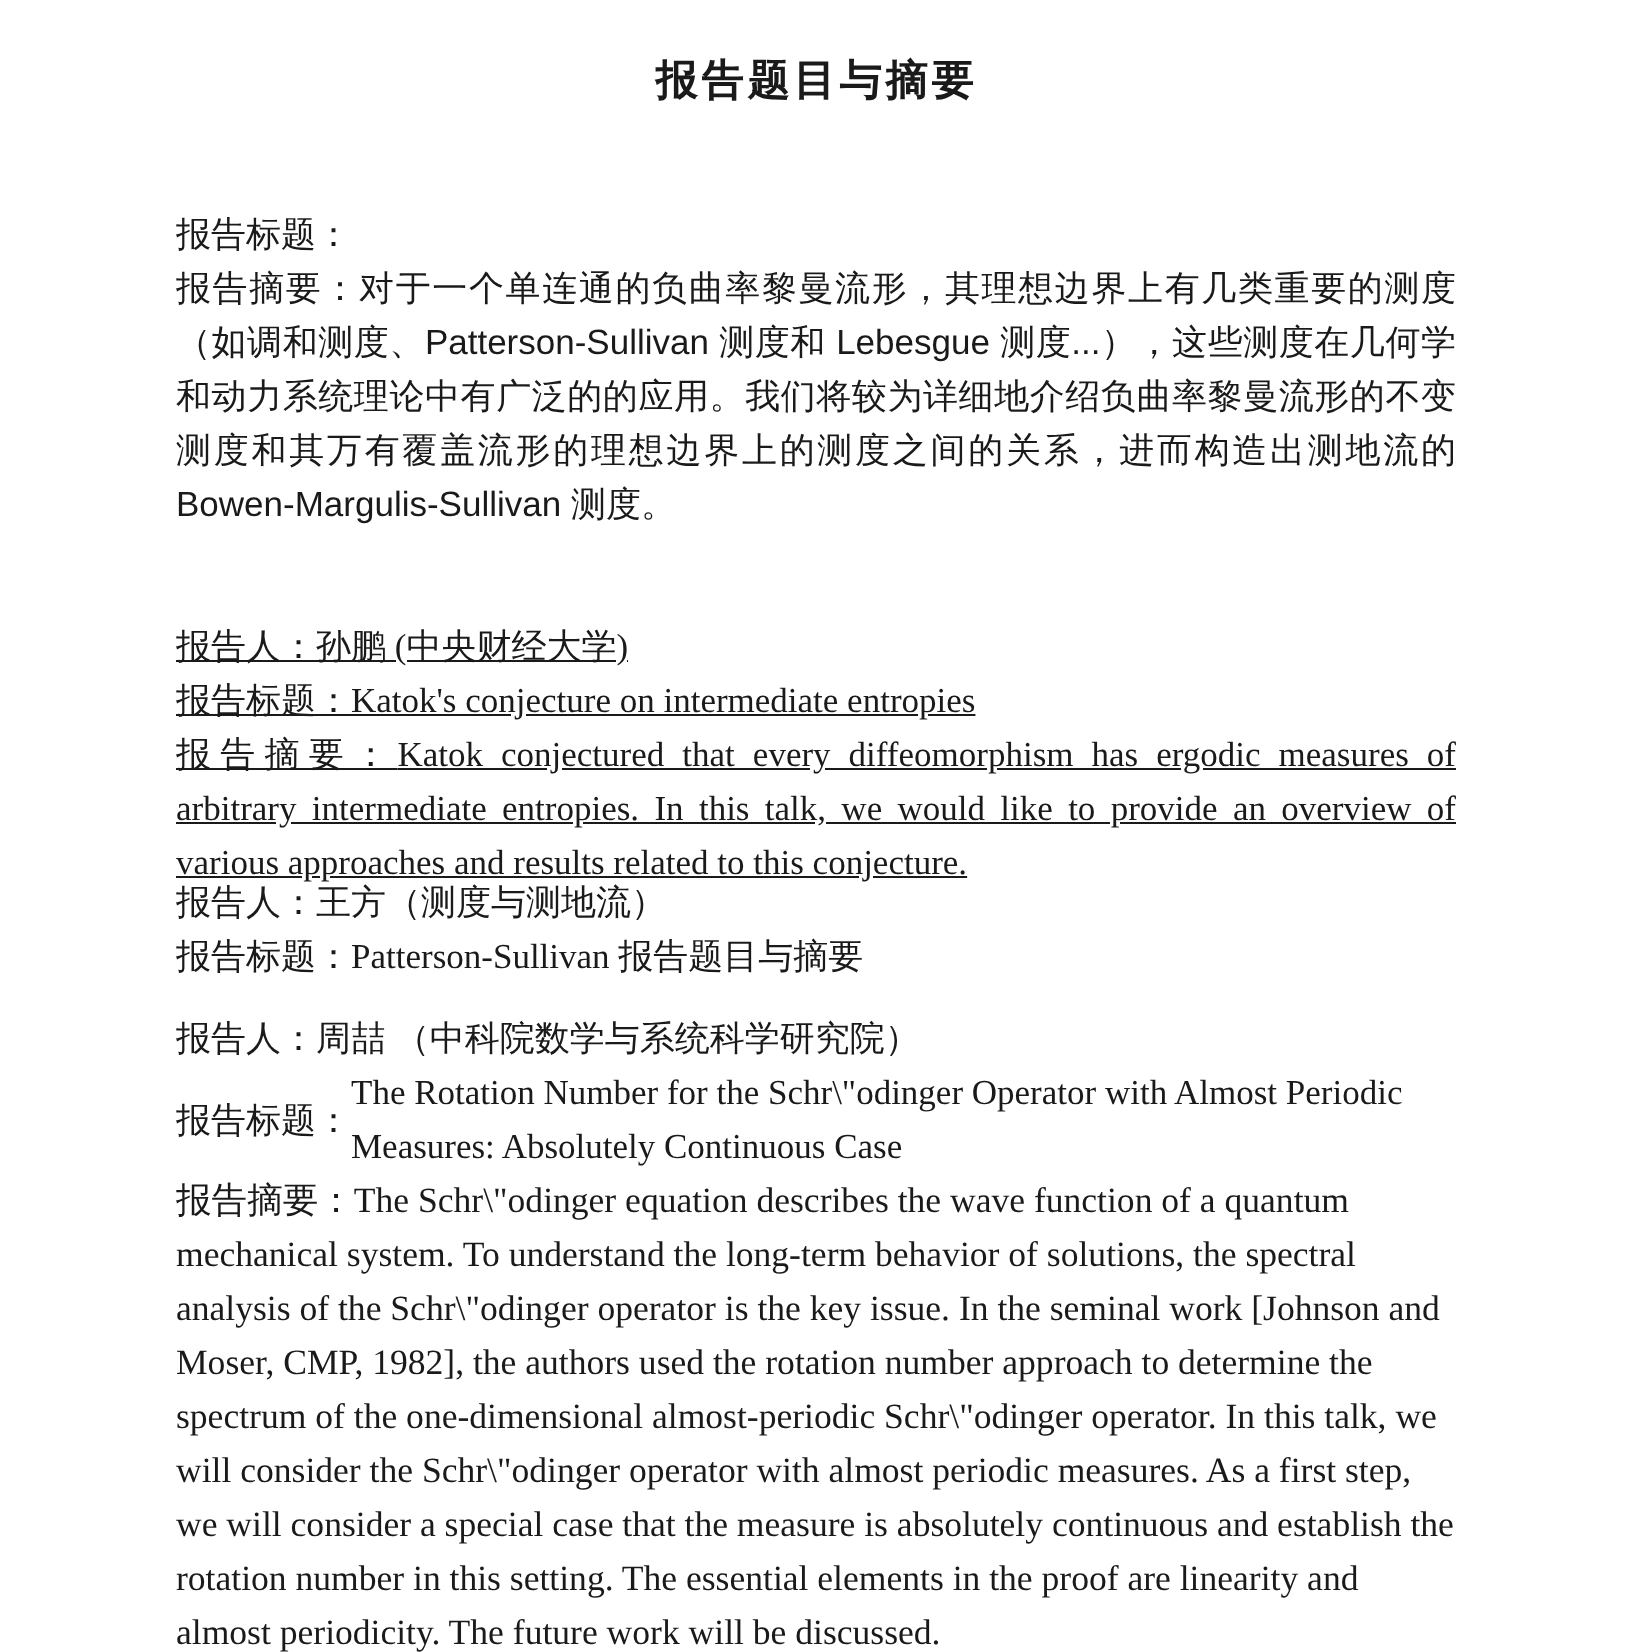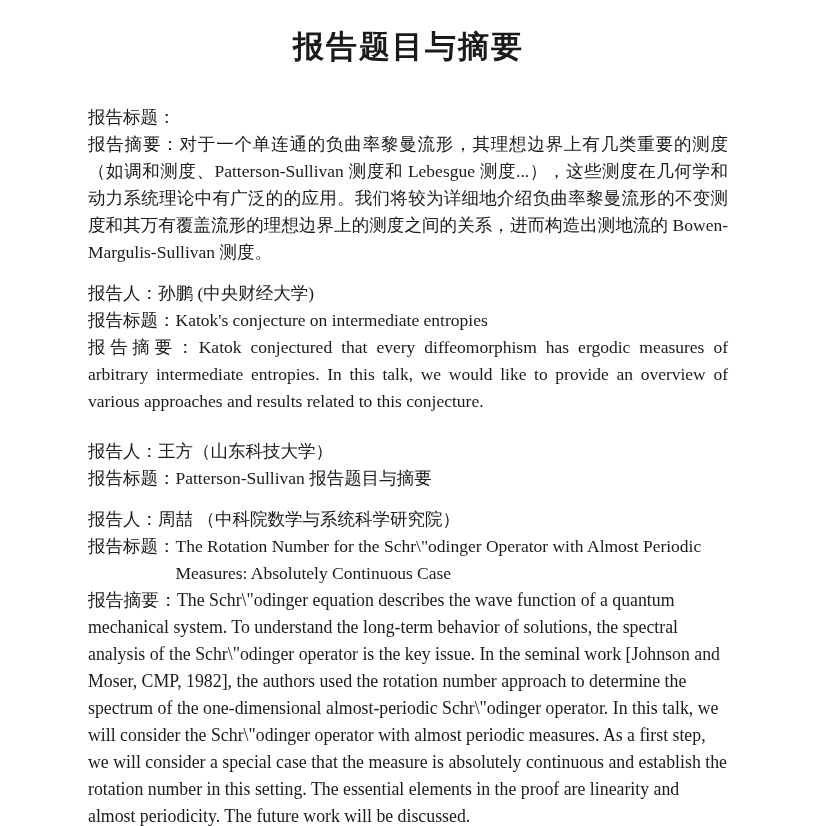--- a/index.html
+++ b/index.html
@@ -14,46 +14,46 @@
     overflow: hidden;
     color: #1a1a1a;
     font-family: "Liberation Serif", serif;
   }
   .page-title {
     position: absolute;
     top: 6px;
     left: 0;
     width: 100%;
     text-align: center;
-    font-size: 31px;
+    font-size: 21px;
     font-weight: bold;
     letter-spacing: 2px;
     line-height: 40px;
   }
   .talk {
     position: absolute;
     left: 88px;
     width: 640px;
     font-size: 17.5px;
     line-height: 27px;
   }
   #talk-1 { top: 104px; }
-  #talk-2 { top: 280px; }
+  #talk-2 { top: 310px; text-decoration: underline; }
   #talk-3 { top: 438px; }
   #talk-4 { top: 506px; }
   .row { margin: 0; }
   .title-row {
     display: flex;
-    align-items: flex-start;
+    align-items: center;
   }
   .lbl { white-space: nowrap; }
   .title-row .val { flex: 1 1 auto; }
   .abstract-just { text-align: justify; }
   .abstract-left { text-align: left; }
-  .latin-sans { font-family: Liberation Serif, serif; }
+  .latin-sans { font-family: Liberation Sans, sans-serif; }
   #talk-4 .abstract-row { font-size: 17.8px; }
 </style>
 </head>
 <body>
 
 <h1 class="page-title">报告题目与摘要</h1>
 
 <section class="talk" id="talk-1">
   <div class="row title-row">
     <span class="lbl">报告标题：</span>
@@ -64,21 +64,21 @@
 <section class="talk" id="talk-2">
   <p class="row"><span class="lbl">报告人：</span><span>孙鹏  (中央财经大学)</span></p>
   <div class="row title-row">
     <span class="lbl">报告标题：</span>
     <span class="val">Katok's conjecture on intermediate entropies</span>
   </div>
   <p class="row abstract-row abstract-just"><span class="lbl">报告摘要：</span><span>Katok conjectured that every diffeomorphism has ergodic measures of arbitrary intermediate entropies. In this talk, we would like to provide an overview of various approaches and results related to this conjecture.</span></p>
 </section>
 
 <section class="talk" id="talk-3">
-  <p class="row"><span class="lbl">报告人：</span><span>王方（山东科技大学）</span></p>
+  <p class="row"><span class="lbl">报告人：</span><span>王方（测度与测地流）</span></p>
   <div class="row title-row">
     <span class="lbl">报告标题：</span>
     <span class="val">Patterson-Sullivan 报告题目与摘要</span>
   </div>
 </section>
 
 <section class="talk" id="talk-4">
   <p class="row"><span class="lbl">报告人：</span><span>周喆 （中科院数学与系统科学研究院）</span></p>
   <div class="row title-row">
     <span class="lbl">报告标题：</span>

